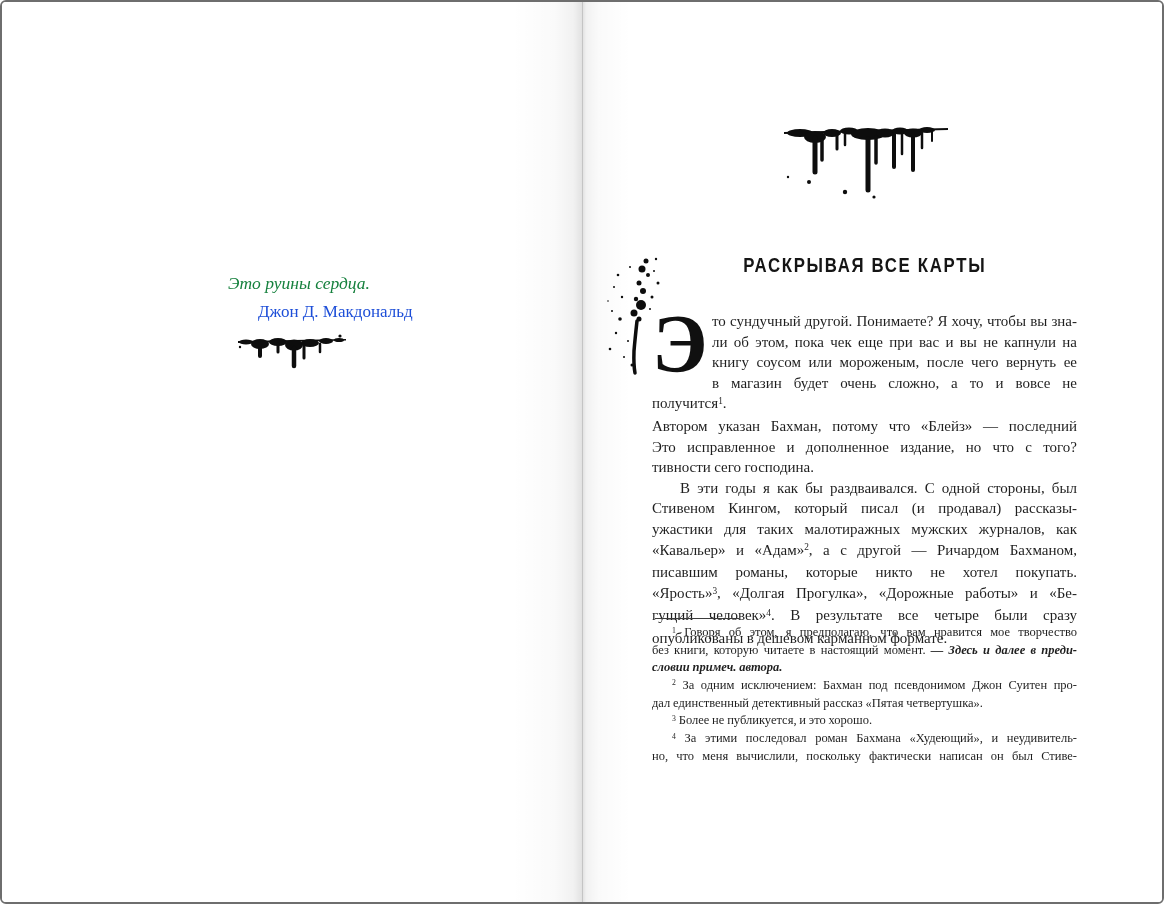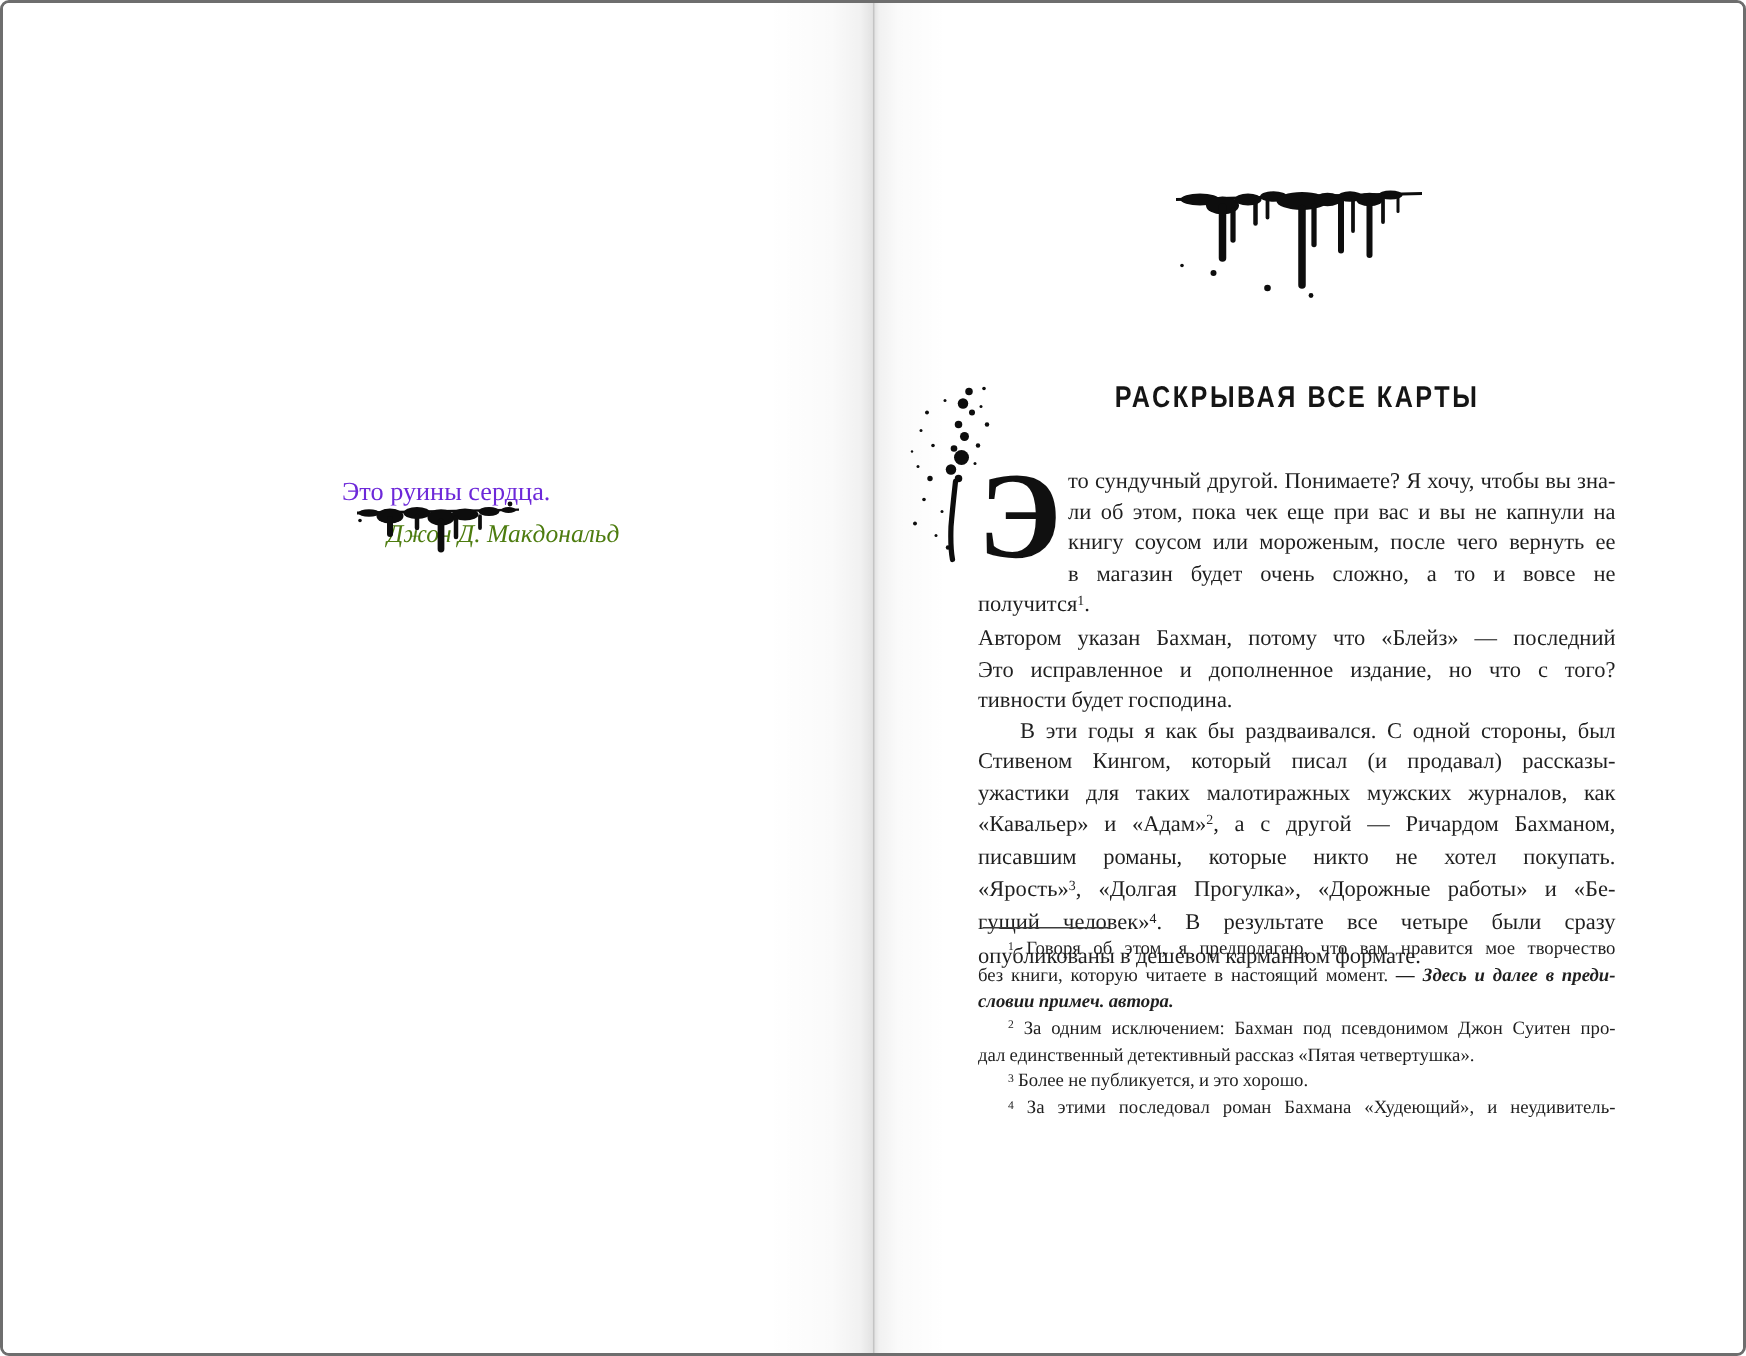--- a/index.html
+++ b/index.html
@@ -19,22 +19,22 @@
             pointer-events: none;
             background: linear-gradient(to right,
               rgba(0,0,0,0) 0%, rgba(0,0,0,0.02) 30%, rgba(0,0,0,0.055) 44%,
               rgba(0,0,0,0.11) 49.6%, rgba(0,0,0,0.13) 50%,
               rgba(0,0,0,0.055) 53%, rgba(0,0,0,0.02) 62%, rgba(0,0,0,0) 85%); }
   .gutter-line { position: absolute; left: 580px; top: 0; width: 1px; height: 100%;
                  background: rgba(0,0,0,0.12); pointer-events: none; }
 
   
   .epigraph { position: absolute; left: 226px; top: 271px; }
-  .ep-quote  { font-size: 17.5px; line-height: 21px; color: #6d28d9; margin-top: 44px; }
-  .ep-author { font-size: 17px; line-height: 20px; margin: 8px 0 0 30px; color: #4d7c0f; font-style: italic; }
+  .ep-quote  { font-style: italic; font-size: 17.5px; line-height: 21px; color: #15803d; }
+  .ep-author { font-size: 17px; line-height: 20px; margin: 8px 0 0 30px; color: #1d4ed8; }
   .splat-left { position: absolute; left: 234px; top: 330px; }
 
   
   .drip-top       { position: absolute; left: 200px; top: 114px; }
   .splat-dropcap  { position: absolute; left: 24px;  top: 251px; }
 
   .chapter-title { position: absolute; left: 70px; top: 252px; width: 425px;
                    text-align: center;
                    font-family: "Liberation Sans", "DejaVu Sans", sans-serif;
                    font-size: 20px; font-weight: bold; color: #151515; }
@@ -170,21 +170,21 @@
     <div class="text-column">
       <div class="para para-first">
         <span class="dropcap">Э</span>
         <div class="lines">
             <div class="tl"><span>то сундучный другой. Понимаете? Я хочу, чтобы вы зна-</span></div>
             <div class="tl"><span>ли об этом, пока чек еще при вас и вы не капнули на</span></div>
             <div class="tl"><span>книгу соусом или мороженым, после чего вернуть ее</span></div>
             <div class="tl"><span>в магазин будет очень сложно, а то и вовсе не получится</span><span class="sup">1</span><span>.</span></div>
             <div class="tl"><span>Автором указан Бахман, потому что «Блейз» — последний</span></div>
             <div class="tl"><span>Это исправленное и дополненное издание, но что с того?</span></div>
-            <div class="tl tl-last"><span>тивности будет господина.</span></div>
+            <div class="tl tl-last"><span>тивности сего господина.</span></div>
           </div>
       </div>
       <div class="para para-indent">
         <div class="lines">
             <div class="tl"><span>В эти годы я как бы раздваивался. С одной стороны, был</span></div>
             <div class="tl"><span>Стивеном Кингом, который писал (и продавал) рассказы-</span></div>
             <div class="tl"><span>ужастики для таких малотиражных мужских журналов, как</span></div>
             <div class="tl"><span>«Кавальер» и «Адам»</span><span class="sup">2</span><span>, а с другой — Ричардом Бахманом,</span></div>
             <div class="tl"><span>писавшим романы, которые никто не хотел покупать.</span></div>
             <div class="tl"><span>«Ярость»</span><span class="sup">3</span><span>, «Долгая Прогулка», «Дорожные работы» и «Бе-</span></div>
@@ -203,19 +203,20 @@
         </div>
       <div class="fn">
           <div class="tl"><span class="sup">2</span><span> За одним исключением: Бахман под псевдонимом Джон Суитен про-</span></div>
           <div class="tl tl-last"><span>дал единственный детективный рассказ «Пятая четвертушка».</span></div>
         </div>
       <div class="fn">
           <div class="tl tl-last"><span class="sup">3</span><span> Более не публикуется, и это хорошо.</span></div>
         </div>
       <div class="fn">
           <div class="tl"><span class="sup">4</span><span> За этими последовал роман Бахмана «Худеющий», и неудивитель-</span></div>
+          <div class="tl"><span>но, что меня вычислили, поскольку фактически написан он был Стиве-</span></div>
         </div>
     </div>
   </div>
 
   <div class="gutter"></div>
   <div class="gutter-line"></div>
 </div>
 
 </body></html>

